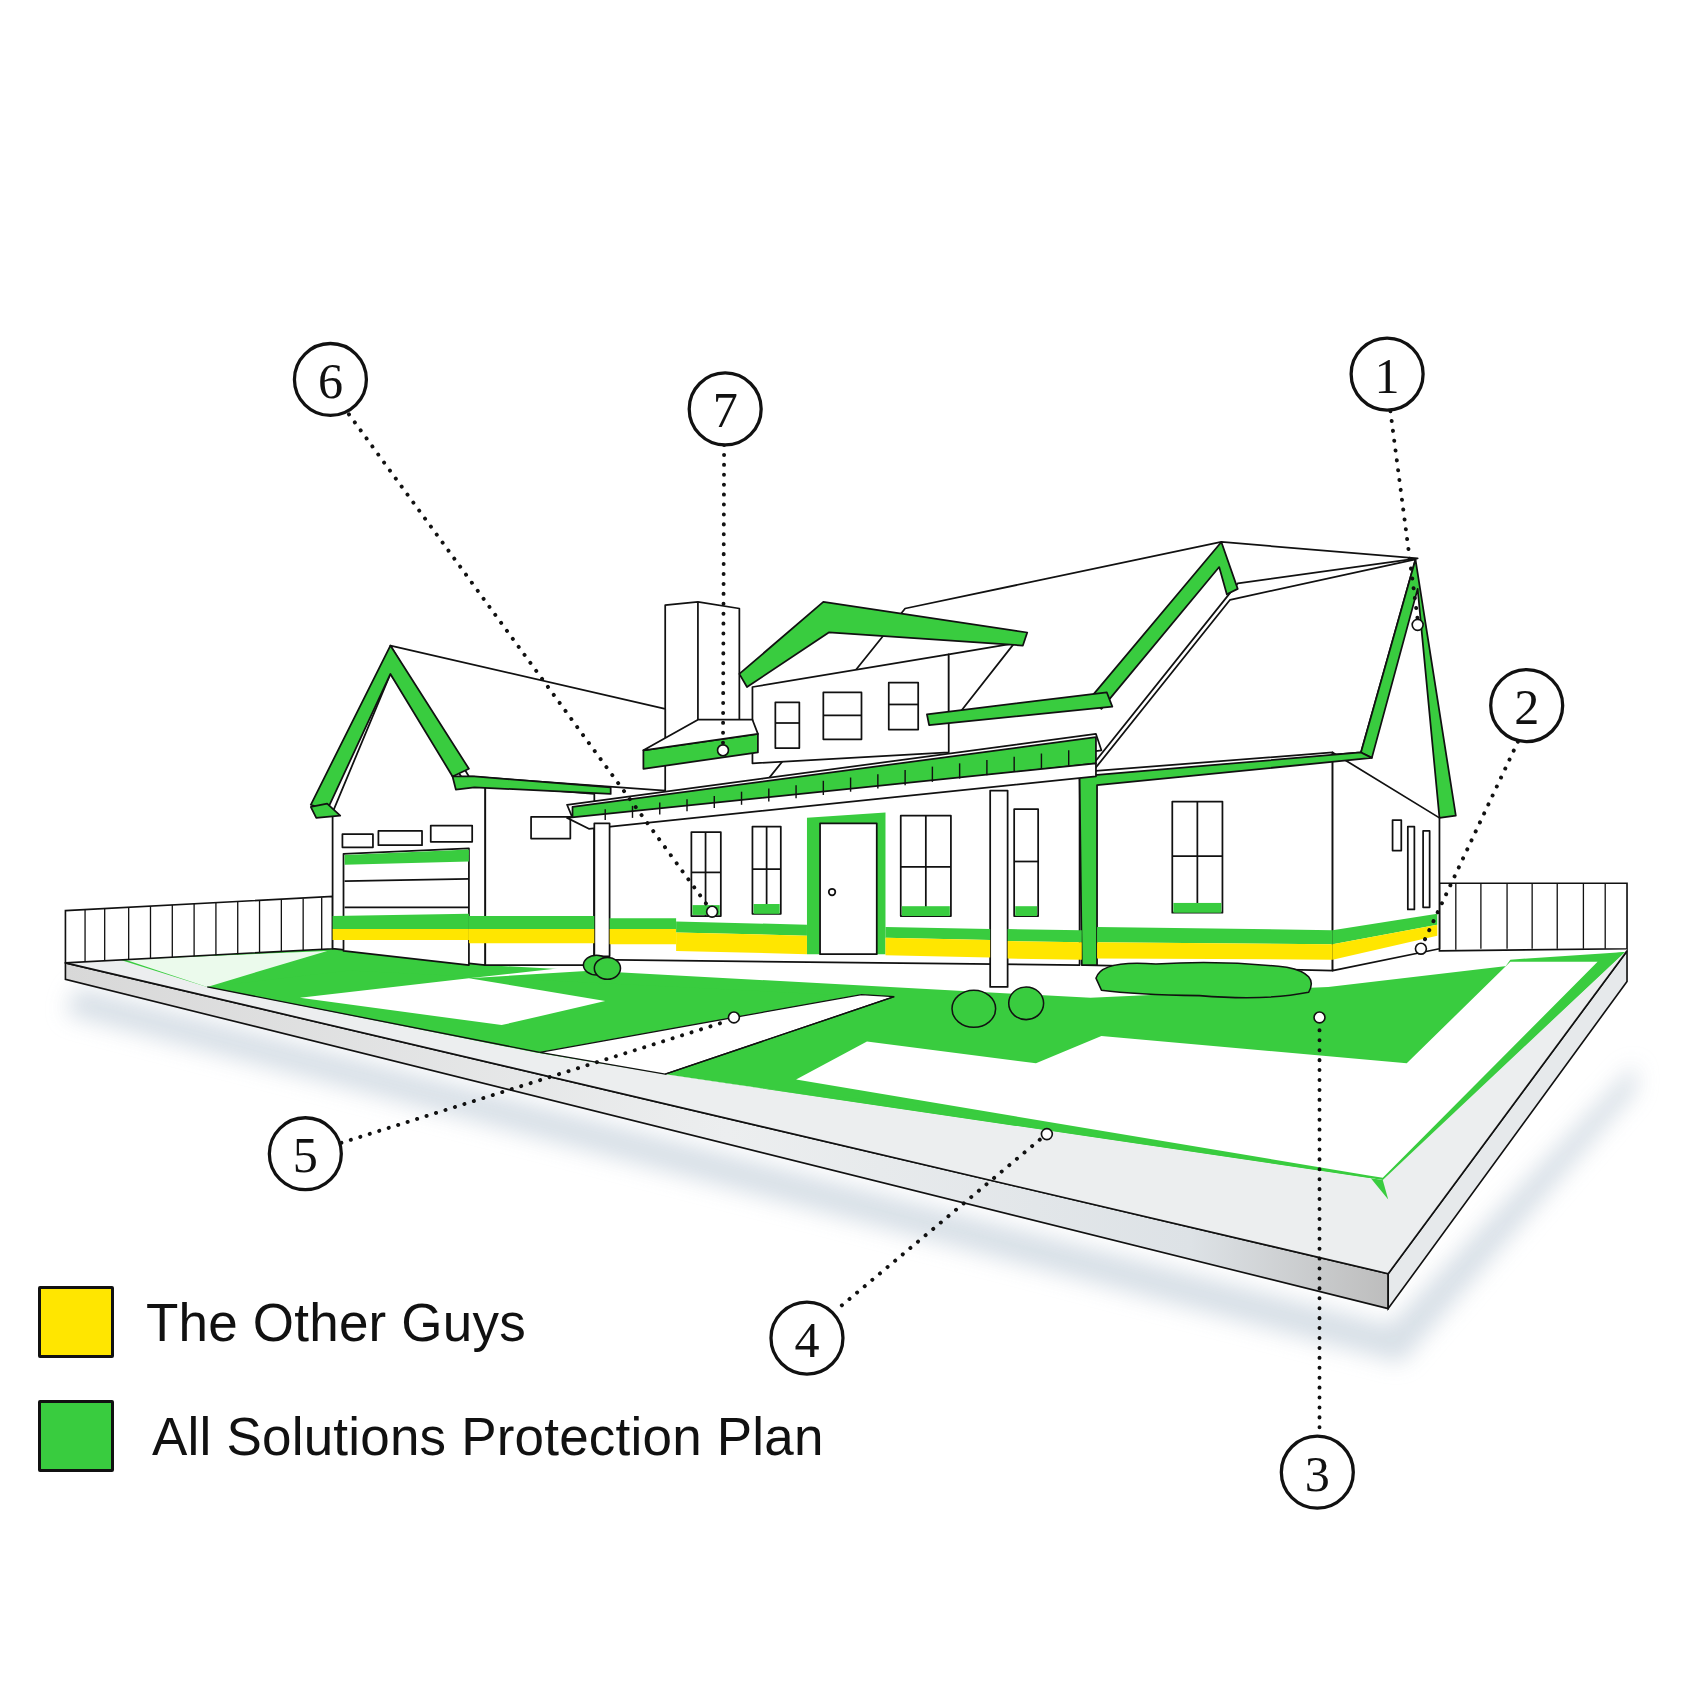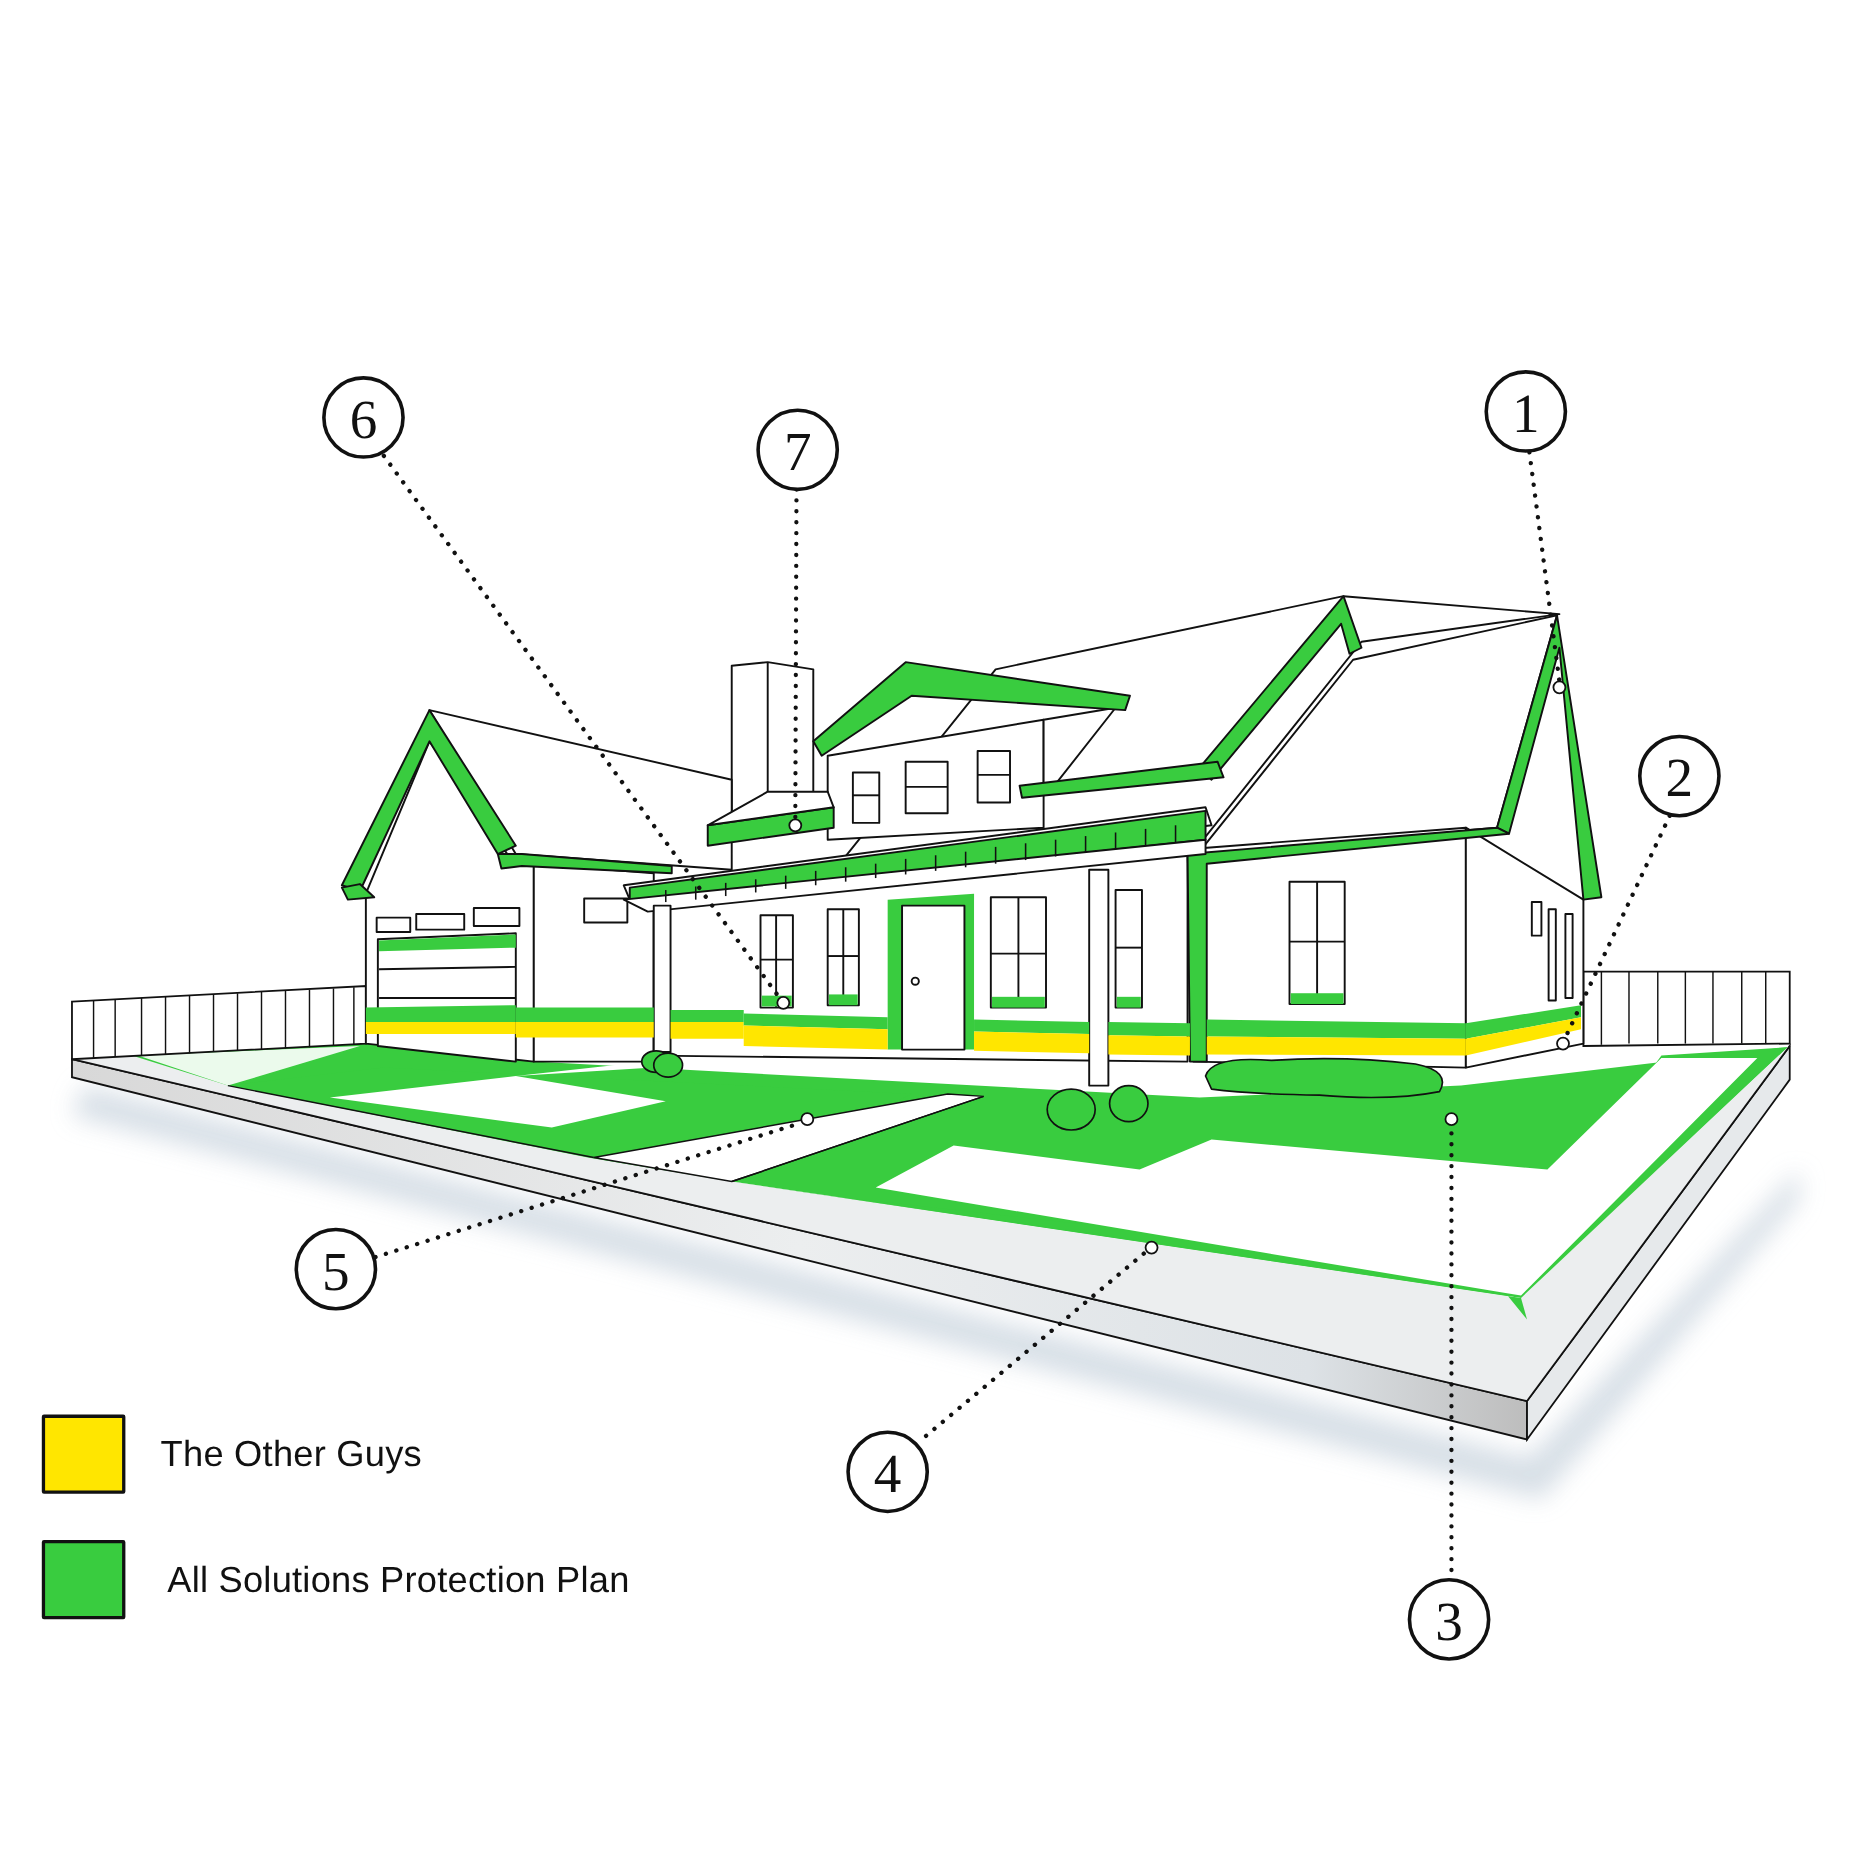--- a/index.html
+++ b/index.html
@@ -2,21 +2,21 @@
 <html><head>
 <meta charset="utf-8">
 <style>
   html, body { margin: 0; padding: 0; background: #ffffff; }
   body { width: 1687px; height: 1687px; overflow: hidden; position: relative; font-family: "Liberation Sans", sans-serif; }
   #scene { position: absolute; left: 0; top: 0; width: 1687px; height: 1687px; }
   .callout-num { font-family: "Liberation Serif", serif; font-size: 46px; fill: #111; }
   .legend { position: absolute; left: 38px; top: 1282px; }
   .legend-row { display: flex; align-items: center; height: 80px; margin-bottom: 34px; }
   .swatch { width: 76px; height: 72px; border: 3px solid #111; border-radius: 2px; box-sizing: border-box; }
-  .legend-label { font-family: "Liberation Sans", sans-serif; font-size: 33px; font-weight: 500; color: #111; margin-left: 32px; letter-spacing: 0.2px; }
+  .legend-label { font-family: "Liberation Sans", sans-serif; font-size: 53px; font-weight: 500; color: #111; margin-left: 32px; letter-spacing: 0.2px; }
   .legend-row.second .legend-label { margin-left: 38px; text-align: right; }
 </style>
 </head>
 <body>
 
 <svg id="scene" viewBox="0 0 1547 1547" xmlns="http://www.w3.org/2000/svg">
   <defs>
     <linearGradient id="curbFront" x1="0" y1="0" x2="1" y2="0">
       <stop offset="0" stop-color="#d8d8d8"></stop>
       <stop offset="0.5" stop-color="#eceeef"></stop>

